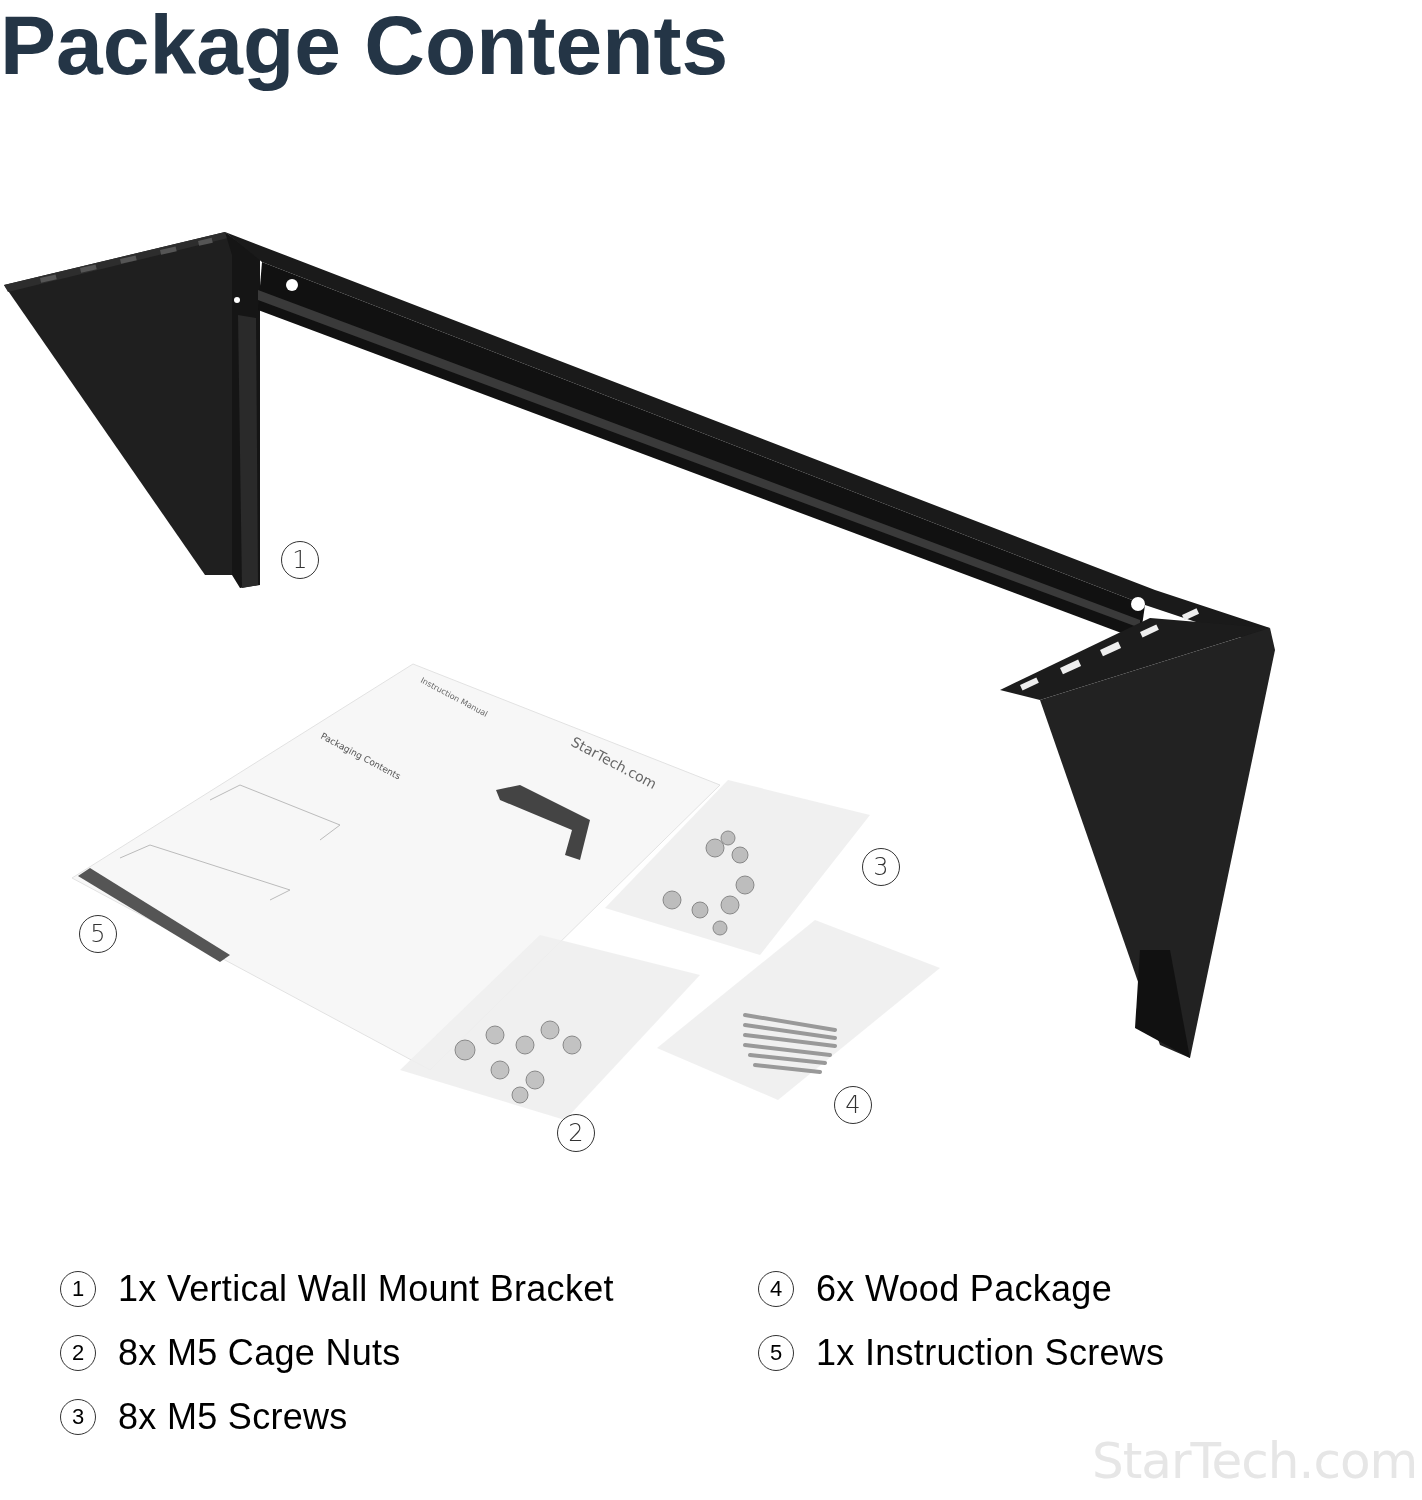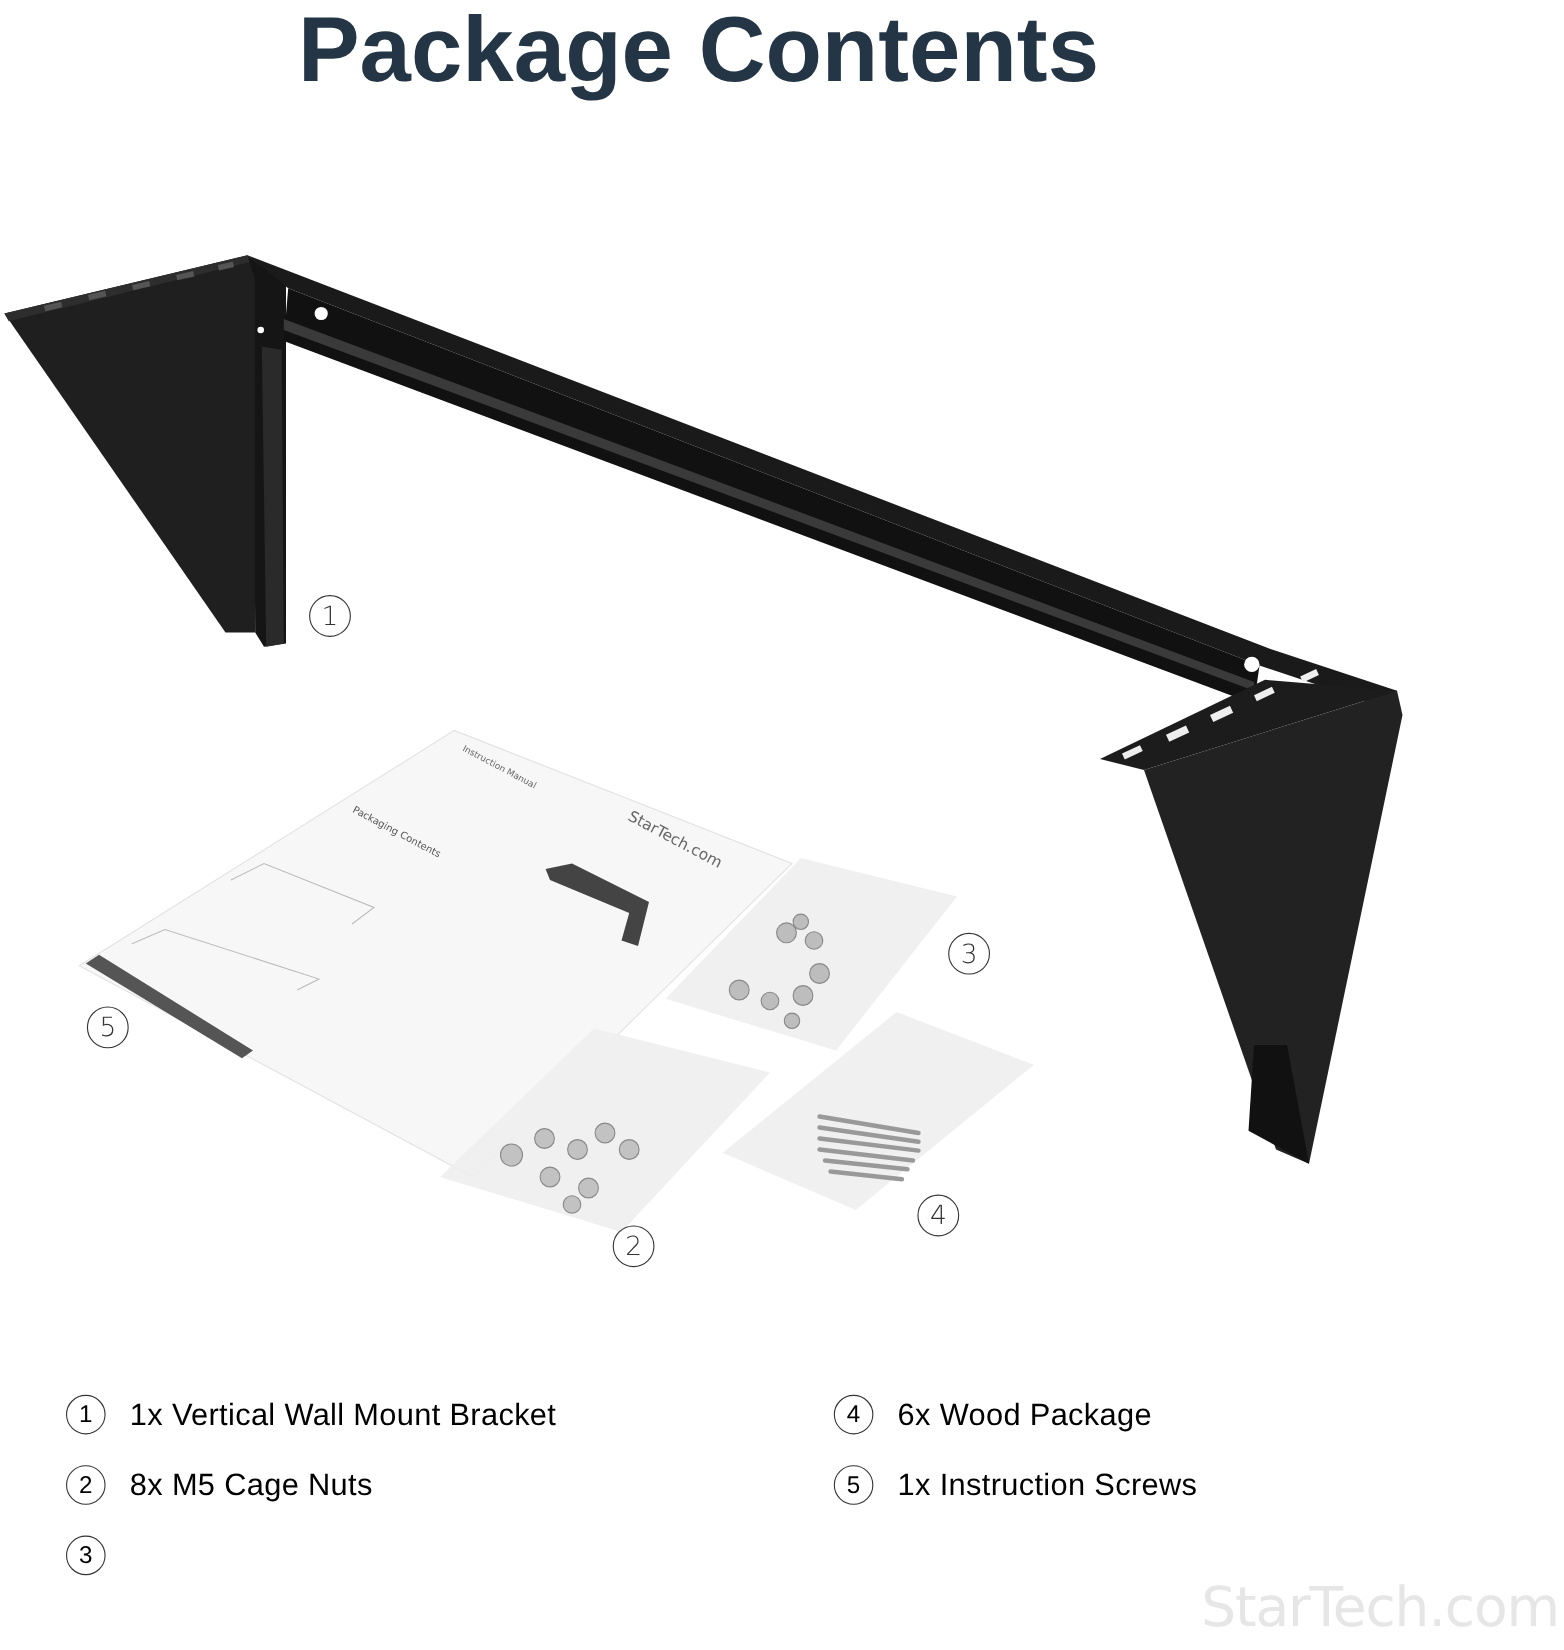--- a/index.html
+++ b/index.html
@@ -1,22 +1,22 @@
 <!DOCTYPE html>
 <html><head>
 <meta charset="utf-8">
 <style>
   html,body{margin:0;padding:0;background:#fff;}
   body{width:1422px;height:1500px;position:relative;overflow:hidden;font-family:"Liberation Sans","DejaVu Sans",sans-serif;}
-  .title{position:absolute;left:0;width:1270px;top:0;text-align:center;font-size:84px;font-weight:bold;color:#243546;letter-spacing:0px;line-height:90px;}
+  .title{position:absolute;left:0;width:1270px;top:0;text-align:left;font-size:84px;font-weight:bold;color:#243546;letter-spacing:0px;line-height:90px;}
   .scene{position:absolute;left:0;top:0;width:1422px;height:1500px;}
   .callout{position:absolute;width:38px;height:38px;border:1.5px solid #333;border-radius:50%;display:flex;align-items:center;justify-content:center;font-size:24px;color:#333;font-family:"DejaVu Sans",sans-serif;font-weight:300;box-sizing:border-box;}
   .item{position:absolute;display:flex;align-items:center;white-space:nowrap;}
   .item .num{width:36px;height:36px;border:1.5px solid #333;border-radius:50%;display:flex;align-items:center;justify-content:center;font-size:22px;margin-right:22px;box-sizing:border-box;}
-  .item .txt{font-size:28px;letter-spacing:0.3px;}
+  .item .txt{font-size:36px;letter-spacing:0.3px;}
   .logo{position:absolute;left:1092px;top:1432px;font-size:50px;color:#e6e6e6;font-family:"DejaVu Sans",sans-serif;letter-spacing:-1px;}
 </style>
 </head>
 <body>
 
 <div class="title">Package Contents</div>
 
 <svg class="scene" viewBox="0 0 1422 1500" xmlns="http://www.w3.org/2000/svg">
 
   <g>
@@ -117,20 +117,21 @@
 <div class="item" style="left:60px;top:1268px;">
   <span class="num">1</span>
   <span class="txt">1x Vertical Wall Mount Bracket</span>
 </div>
 <div class="item" style="left:60px;top:1332px;">
   <span class="num">2</span>
   <span class="txt">8x M5 Cage Nuts</span>
 </div>
 <div class="item" style="left:60px;top:1396px;">
   <span class="num">3</span>
+  <span class="txt">8x M5 Screws</span>
 </div>
 <div class="item" style="left:758px;top:1268px;">
   <span class="num">4</span>
   <span class="txt">6x Wood Package</span>
 </div>
 <div class="item" style="left:758px;top:1332px;">
   <span class="num">5</span>
   <span class="txt">1x Instruction Screws</span>
 </div>
 

